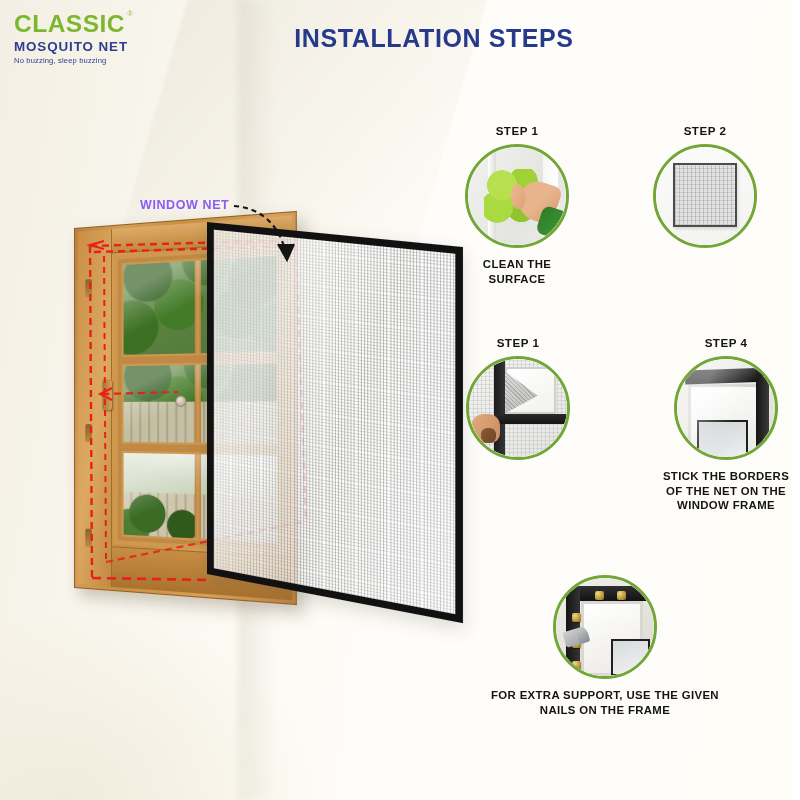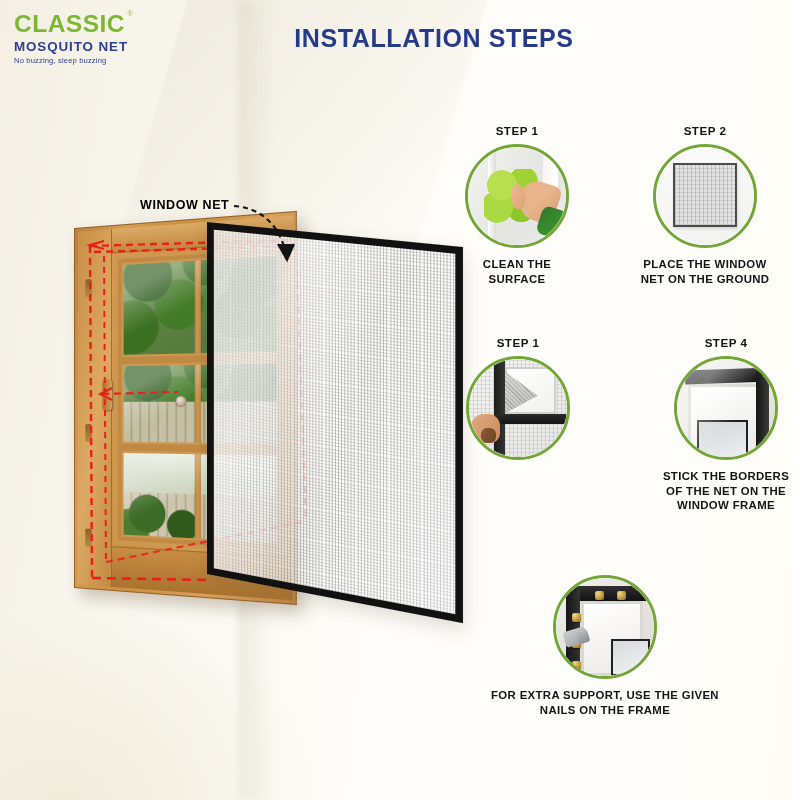--- a/index.html
+++ b/index.html
@@ -207,21 +207,21 @@
   }
   .net-sheen {
     position: absolute; inset: 7px;
     background: linear-gradient(108deg, rgba(255,255,255,.50) 0 26%, rgba(255,255,255,.10) 55%, rgba(255,255,255,.42) 100%);
   }
 
   
   .callout-label {
     position: absolute; left: 140px; top: 198px;
     font-size: 12.5px; font-weight: bold; letter-spacing: .6px;
-    color: #000000;
+    color: #8b5cf6;
   }
   .callout-arrow { position: absolute; left: 228px; top: 200px; }
 
   
   .step {
     position: absolute; text-align: center;
   }
   .step-title {
     font-size: 11.6px; font-weight: bold; letter-spacing: .5px;
     color: #141414; margin-bottom: 7px; white-space: nowrap;
@@ -460,22 +460,20 @@
   </div>
 
   <div class="step" style="left:632px; top:124px; width:146px;">
     <div class="step-title">STEP 2</div>
     <div class="circle">
       <div class="circle-inner">
         <div class="s2-bg"></div>
         <div class="s2-square"></div>
       </div>
     </div>
-    <div class="step-cap">PLACE THE WINDOW
-NET ON THE GROUND</div>
   </div>
 
   <div class="step" style="left:448px; top:336px; width:140px;">
     <div class="step-title">STEP 1</div>
     <div class="circle">
       <div class="circle-inner">
         <div class="s3-bg"></div>
         <div class="s3-white"></div>
         <div class="s3-peel"></div>
         <div class="s3-frame-v"></div>

